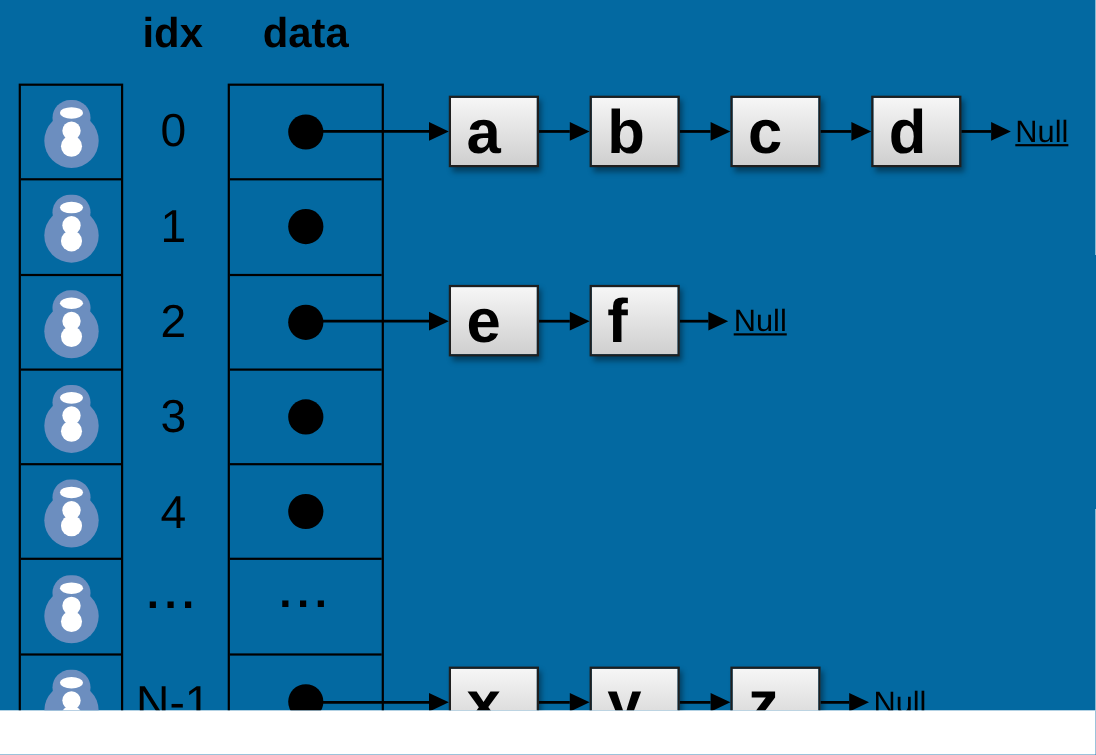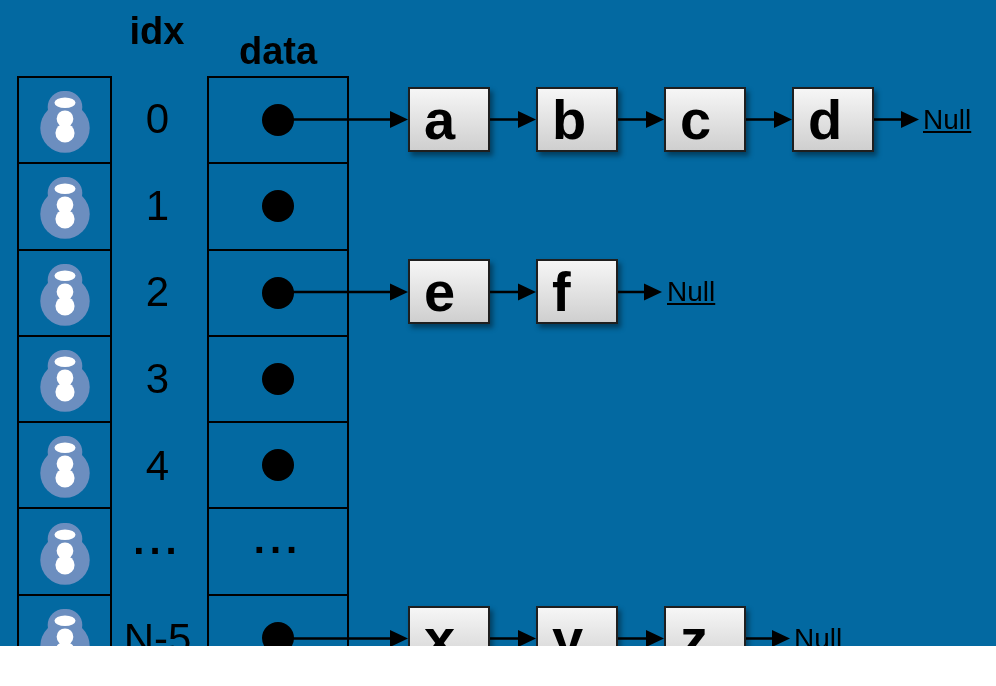--- a/index.html
+++ b/index.html
@@ -5,21 +5,21 @@
   html,body{margin:0;padding:0;background:#ffffff;}
   .canvas{
     position:relative;width:996px;height:646px;background:#0369a1;
     font-family:"Liberation Sans",sans-serif;color:#000;overflow:hidden;
   }
   .col-header{
     position:absolute;top:10px;font-weight:bold;font-size:38px;
     text-align:center;line-height:42px;
   }
   .hdr-idx{left:107px;width:100px;}
-  .hdr-data{left:218px;width:120px;margin-top:20px;}
+  .hdr-data{left:218px;width:120px;}
 
   .lock-table{
     position:absolute;left:17px;top:76px;width:95px;height:606px;
     border:2px solid #000;box-sizing:border-box;display:flex;flex-direction:column;
   }
   .lock-cell{
     flex:1;box-sizing:border-box;border-bottom:2px solid #000;
     display:flex;align-items:center;justify-content:center;
   }
   .lock-cell:last-child{border-bottom:none;}
@@ -140,21 +140,21 @@
 
   <div class="idx-col">
     <div class="idx-cell">0</div>
     <div class="idx-cell">1</div>
     <div class="idx-cell">2</div>
     <div class="idx-cell">3</div>
     <div class="idx-cell">4</div>
     <div class="idx-cell">
         <span class="ellipsis">...</span>
       </div>
-    <div class="idx-cell">N-5</div>
+    <div class="idx-cell">N-1</div>
   </div>
 
   <div class="data-table">
     <div class="data-cell">
         <div class="dot"></div>
       </div>
     <div class="data-cell">
         <div class="dot"></div>
       </div>
     <div class="data-cell">

